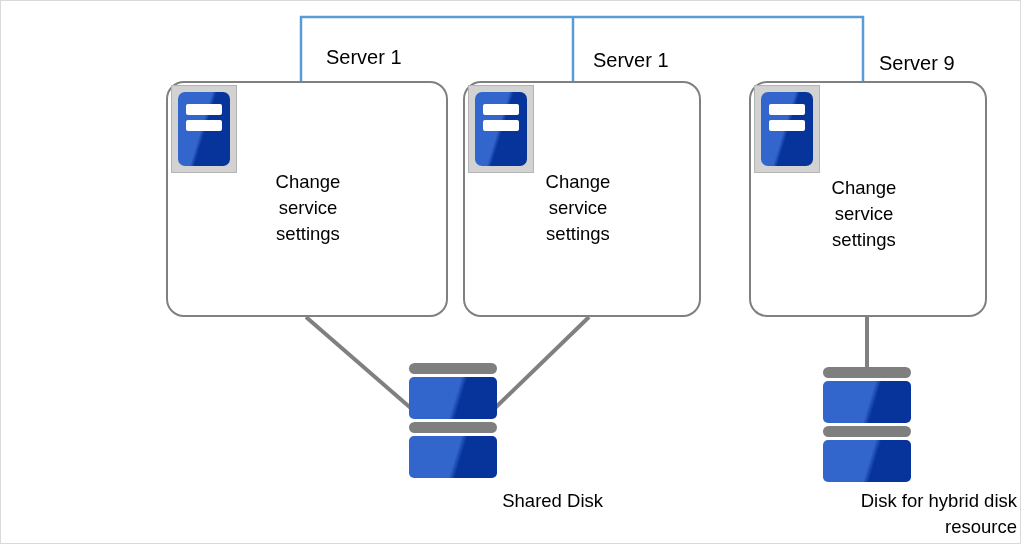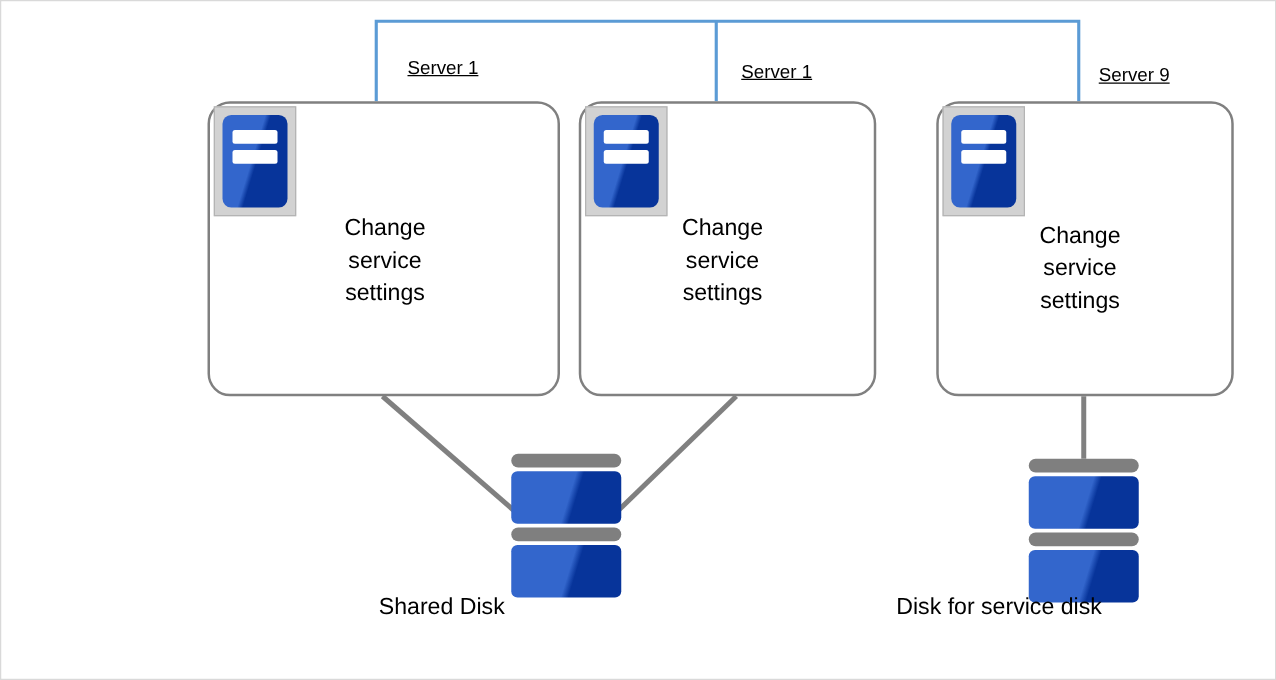--- a/index.html
+++ b/index.html
@@ -32,25 +32,24 @@
   
   .server-box {
     position: absolute;
     background: #ffffff;
     border: 2.5px solid #808080;
     border-radius: 18px;
     box-sizing: border-box;
   }
   .server-label {
     position: absolute;
-    font-size: 15px;
+    font-size: 20px;
     color: #000000;
     white-space: nowrap;
     line-height: 1;
-    text-decoration: underline;
   }
   .box-text {
     position: absolute;
     left: 0;
     right: 12px;
     text-align: center;
     font-size: 18.5px;
     line-height: 26px;
     color: #000000;
   }
@@ -98,25 +97,26 @@
     width: 100%;
   }
   .disk .platter {
     height: 42px;
     border-radius: 5px;
     margin: 3px 0;
     background: linear-gradient(107deg, #3366cc 0%, #3366cc 52%, #07349a 58%, #07349a 100%);
   }
   .disk-caption {
     position: absolute;
-    text-align: left;
+    text-align: right;
     font-size: 18.5px;
     line-height: 26px;
     color: #000000;
     white-space: nowrap;
+    margin-top: 16px;
   }
   .disk-caption span { display: block; }
 </style>
 </head>
 <body>
 
 <div id="canvas">
 
   <svg id="svg-layer" viewBox="0 0 1021 544" xmlns="http://www.w3.org/2000/svg">
 
@@ -198,16 +198,17 @@
   </div>
 
   <div class="disk" style="left:822px; top:366px;">
     <div class="plate"></div>
     <div class="platter"></div>
     <div class="plate"></div>
     <div class="platter"></div>
   </div>
 
   <div class="disk-caption" style="left:716px; width:300px; top:471px;">
-    <span>Disk for service disk</span>
+    <span>Disk for hybrid disk</span>
+    <span>resource</span>
   </div>
 
 </div>
 
 </body></html>

